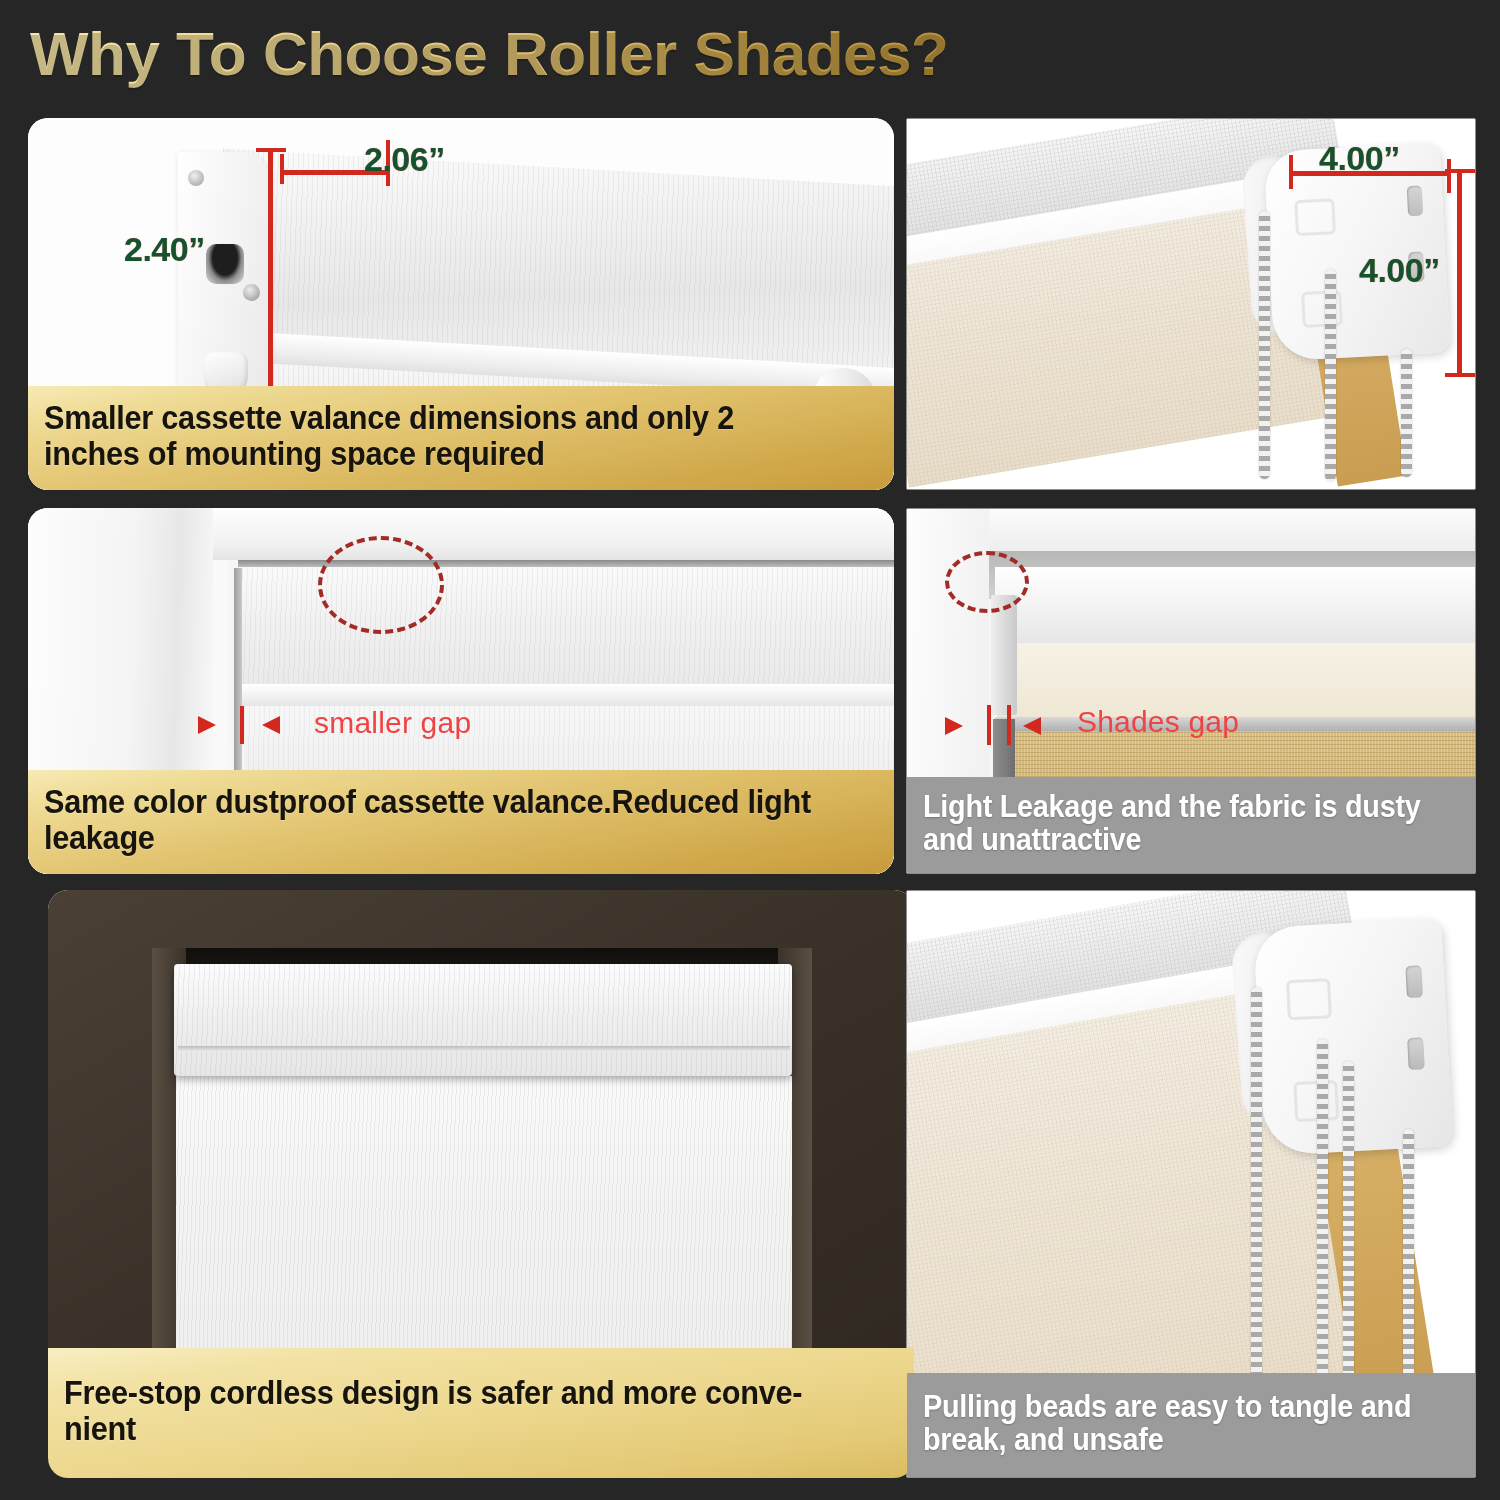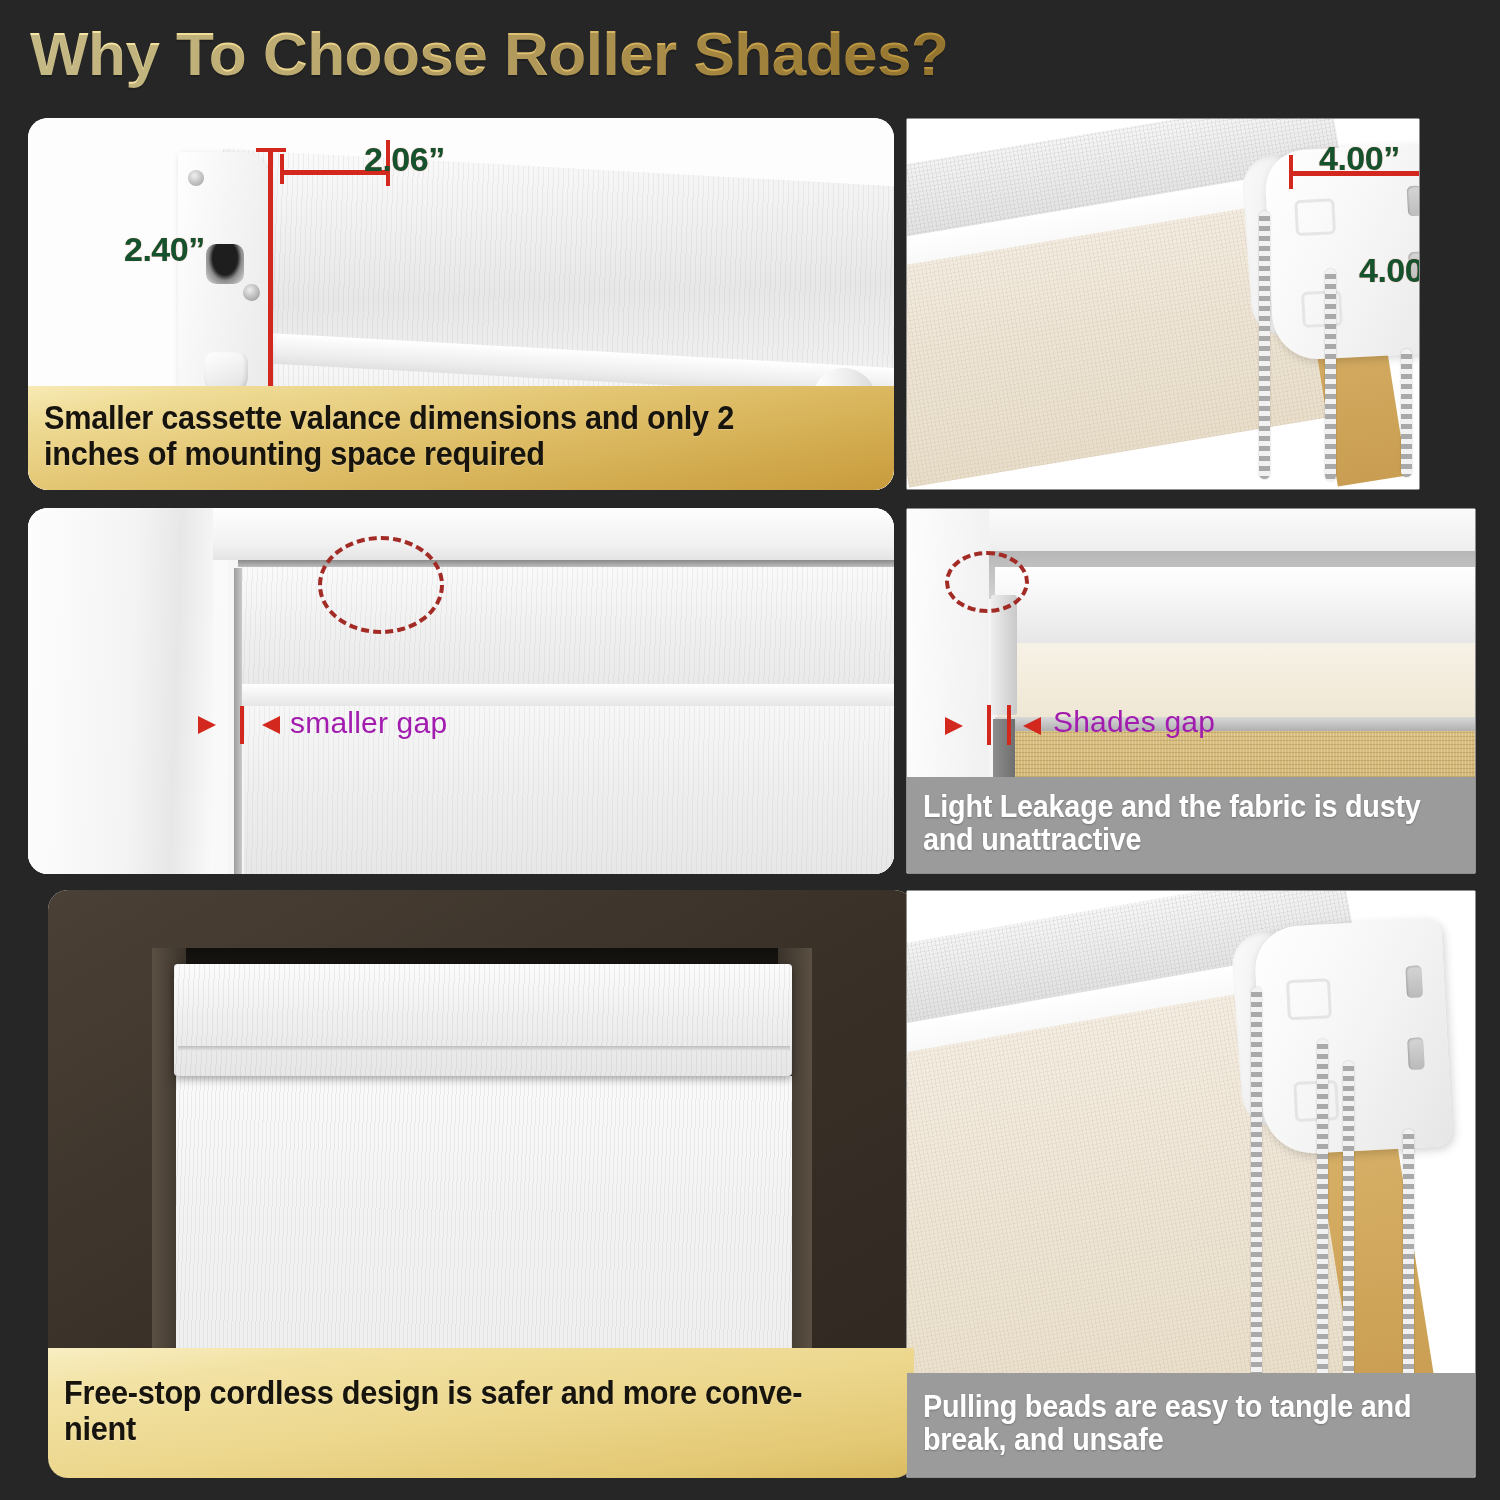--- a/index.html
+++ b/index.html
@@ -28,21 +28,21 @@
     -webkit-text-fill-color: transparent;
     text-shadow: 0 2px 0 rgba(0,0,0,0.20);
   }
 
   
   .panel { position: absolute; overflow: hidden; background: #ffffff; }
   .panel.left  { border-radius: 20px; }
   .panel.right { border-radius: 2px; border: 1px solid #8e8e8e; }
 
   .p1 { left: 28px;  top: 118px;  width: 866px; height: 372px; }
-  .p2 { left: 906px; top: 118px;  width: 514px; height: 372px; }
+  .p2 { left: 906px; top: 118px;  width: 570px; height: 372px; }
   .p3 { left: 28px;  top: 508px;  width: 866px; height: 366px; }
   .p4 { left: 906px; top: 508px;  width: 570px; height: 366px; }
   .p5 { left: 28px;  top: 890px;  width: 866px; height: 588px; margin-left: 20px; }
   .p6 { left: 906px; top: 890px;  width: 570px; height: 588px; }
 
   .stage { position: absolute; inset: 0; overflow: hidden; }
 
   
   .caption {
     position: absolute; left: 0; right: 0; bottom: 0;
@@ -80,22 +80,22 @@
   .c6 { height: 104px; font-size: 31px; }
 
   
   .dim-label {
     position: absolute; color: #14532d; font-weight: bold;
     font-size: 34px; letter-spacing: -0.5px; white-space: nowrap;
     text-shadow: 0 0 1px rgba(224,43,32,0.6);
   }
   .dim-line { position: absolute; background: #d3281e; }
   .gap-text {
-    position: absolute; color: #a21caf; font-size: 30px;
-    white-space: nowrap; letter-spacing: 0.2px;
+    position: absolute; color: #ef4444; font-size: 30px;
+    white-space: nowrap; letter-spacing: 0.2px; margin-left: 24px;
   }
   .arrow-r, .arrow-l {
     position: absolute; width: 0; height: 0;
     border-top: 9px solid transparent; border-bottom: 9px solid transparent;
   }
   .arrow-r { border-left: 18px solid #d3281e; }
   .arrow-l { border-right: 18px solid #d3281e; }
   .tick { position: absolute; width: 4px; background: #d3281e; }
   .dash-ellipse {
     position: absolute; border: 4px dashed #a32b25; border-radius: 50%;
@@ -388,20 +388,23 @@
       <div class="p3-frameL"></div>
       <div class="p3-frameTop"></div>
 
       <div class="dash-ellipse" style="left:290px; top:28px; width:126px; height:98px;"></div>
 
       <div class="arrow-r" style="left:170px; top:208px;"></div>
       <div class="tick" style="left:212px; top:198px; height:38px;"></div>
       <div class="arrow-l" style="left:234px; top:208px;"></div>
       <div class="gap-text" style="left:262px; top:198px;">smaller gap</div>
     </div>
+    <div class="caption gold c3">
+      <span class="cap-t">Same color dustproof cassette valance.Reduced light leakage</span>
+    </div>
   </div>
 
   <div class="panel right p4">
     <div class="stage">
       <div class="p4-wall"></div>
       <div class="p4-top"></div>
       <div class="p4-grayband"></div>
       <div class="p4-tube"></div>
       <div class="p4-cream"></div>
       <div class="p4-sill"></div>

